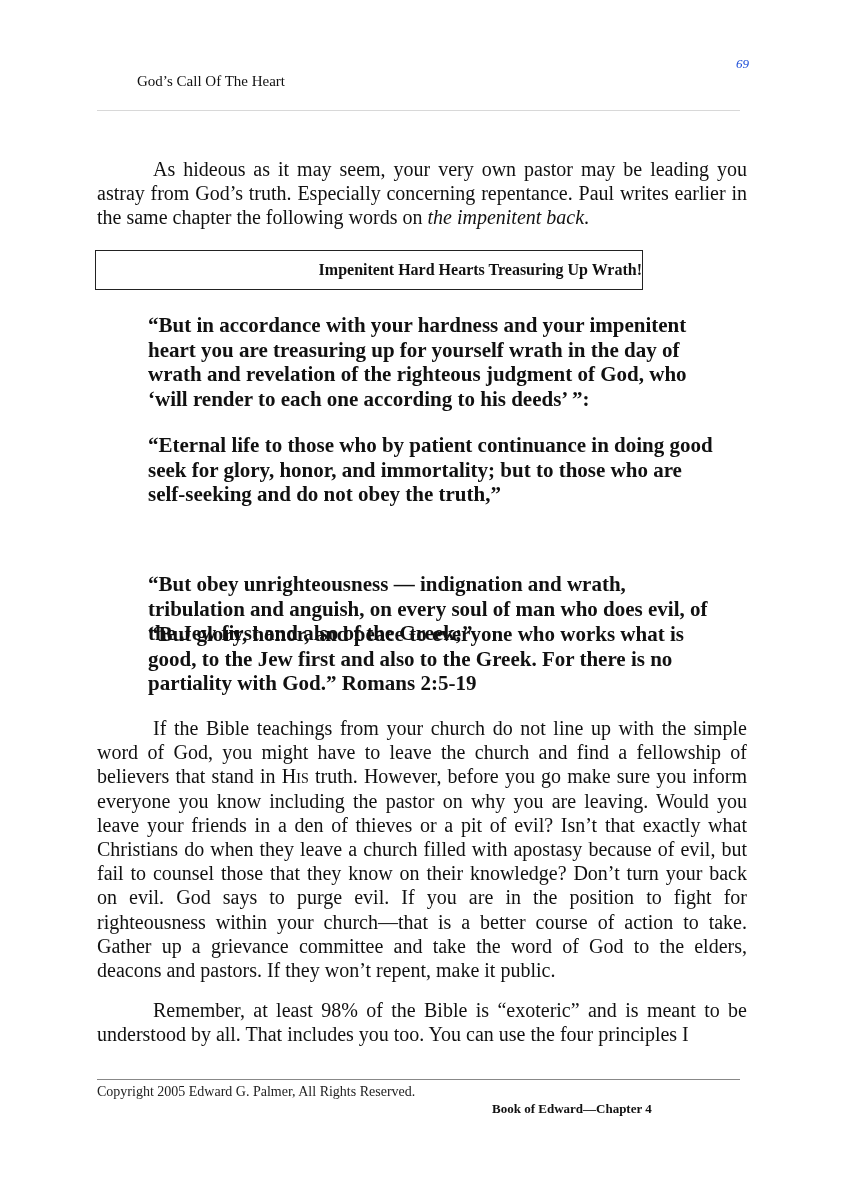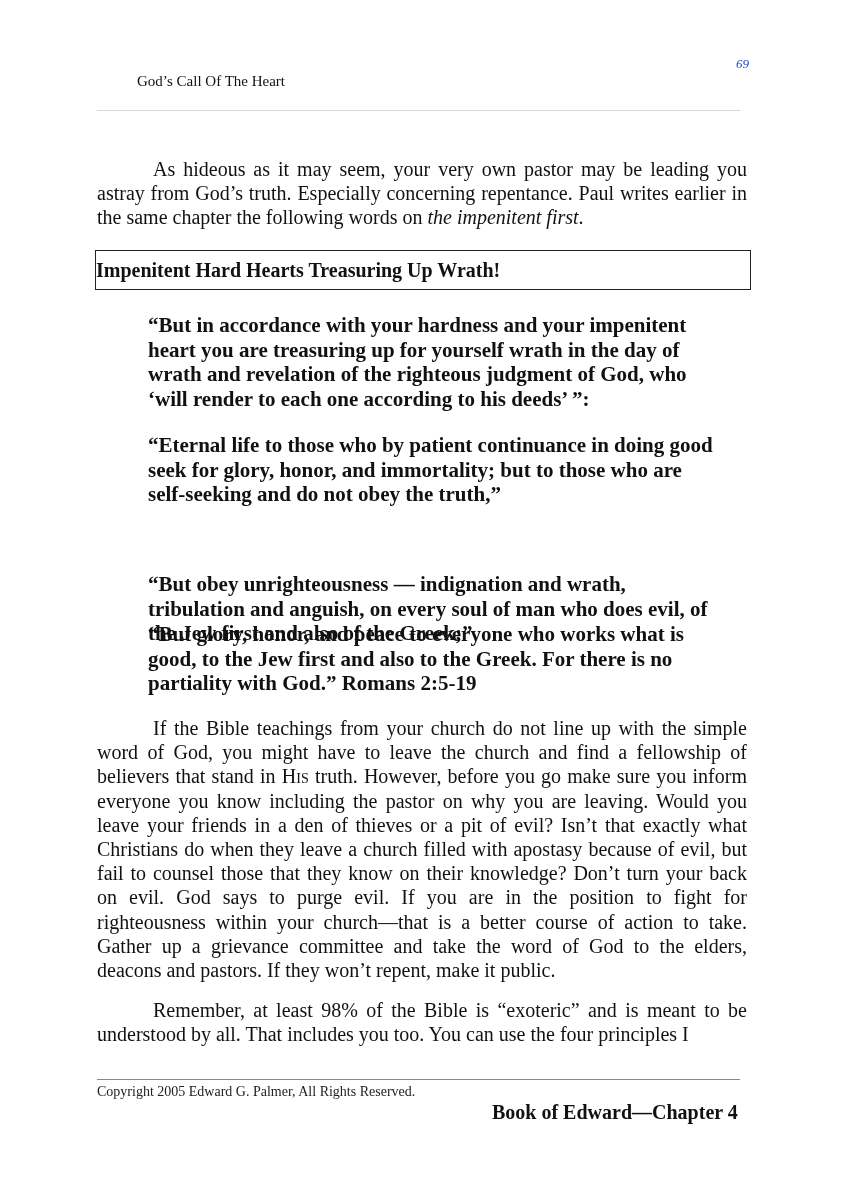--- a/index.html
+++ b/index.html
@@ -6,38 +6,38 @@
     body { width: 850px; height: 1200px; position: relative; overflow: hidden; font-family: "Liberation Serif", "DejaVu Serif", serif; color: #111; }
     .page-number { position: absolute; left: 736px; top: 56px; font-size: 13px; font-style: italic; color: #1d4ed8; }
     .running-head { position: absolute; left: 97px; top: 73px; font-size: 15px; font-weight: normal; margin-left: 40px; }
     .head-rule { position: absolute; left: 97px; top: 110px; width: 643px; height: 0; border-top: 1.5px solid #d8d8d8; }
     .body-para { position: absolute; left: 97px; width: 650px; font-size: 20px; line-height: 24.2px; text-align: justify; }
     .body-para .indent { display: inline-block; width: 56px; }
     .p1 { top: 157px; }
     .p2 { top: 716px; }
     .p3 { top: 998px; }
     .smallcaps { font-variant: small-caps; }
-    .callout { position: absolute; left: 95px; top: 250px; width: 656px; height: 40px; border: 1.5px solid #222; box-sizing: border-box; text-align: left; font-size: 20px; font-weight: bold; line-height: 38px; }
+    .callout { position: absolute; left: 95px; top: 250px; width: 548px; height: 40px; border: 1.5px solid #222; box-sizing: border-box; text-align: right; font-size: 16px; font-weight: bold; line-height: 38px; }
     .quote { position: absolute; left: 148px; width: 570px; font-size: 21px; font-weight: bold; line-height: 24.5px; }
     .q1 { top: 313px; }
     .q2 { top: 433px; }
     .q3 { top: 528px; margin-top: 44px; }
     .q4 { top: 622px; }
     .foot-rule { position: absolute; left: 97px; top: 1079px; width: 643px; height: 0; border-top: 1.5px solid #888; }
     .copyright { position: absolute; left: 97px; top: 1084px; font-size: 14px; color: #222; }
-    .running-foot { position: absolute; left: 492px; top: 1101px; font-size: 20px; font-weight: bold; }
+    .running-foot { position: absolute; left: 492px; top: 1101px; font-size: 13px; font-weight: bold; }
   </style>
 </head>
 <body>
 
 <div class="page-number">69</div>
 <div class="running-head">God’s Call Of The Heart</div>
 <div class="head-rule"></div>
 
-<div class="body-para p1"><span class="indent"></span><span>As hideous as it may seem, your very own pastor may be leading you astray from God’s truth.  Especially concerning repentance.  Paul writes earlier in the same chapter the following words on </span><i>the impenitent first</i><span>.</span></div>
+<div class="body-para p1"><span class="indent"></span><span>As hideous as it may seem, your very own pastor may be leading you astray from God’s truth.  Especially concerning repentance.  Paul writes earlier in the same chapter the following words on </span><i>the impenitent back</i><span>.</span></div>
 
 <div class="callout">
   <span>Impenitent Hard Hearts Treasuring Up Wrath!</span>
 </div>
 
 <div class="quote q1">“But in accordance with your hardness and your impenitent heart you are treasuring up for yourself wrath in the day of wrath and revelation of the righteous judgment of God, who ‘will render to each one according to his deeds’ ”:</div>
 <div class="quote q2">“Eternal life to those who by patient continuance in doing good seek for glory, honor, and immortality; but to those who are self-seeking and do not obey the truth,”</div>
 <div class="quote q3">“But obey unrighteousness — indignation and wrath, tribulation and anguish, on every soul of man who does evil, of the Jew first and also of the Greek;”</div>
 <div class="quote q4">“But glory, honor, and peace to everyone who works what is good, to the Jew first and also to the Greek.  For there is no partiality with God.”  Romans 2:5-19</div>
 

